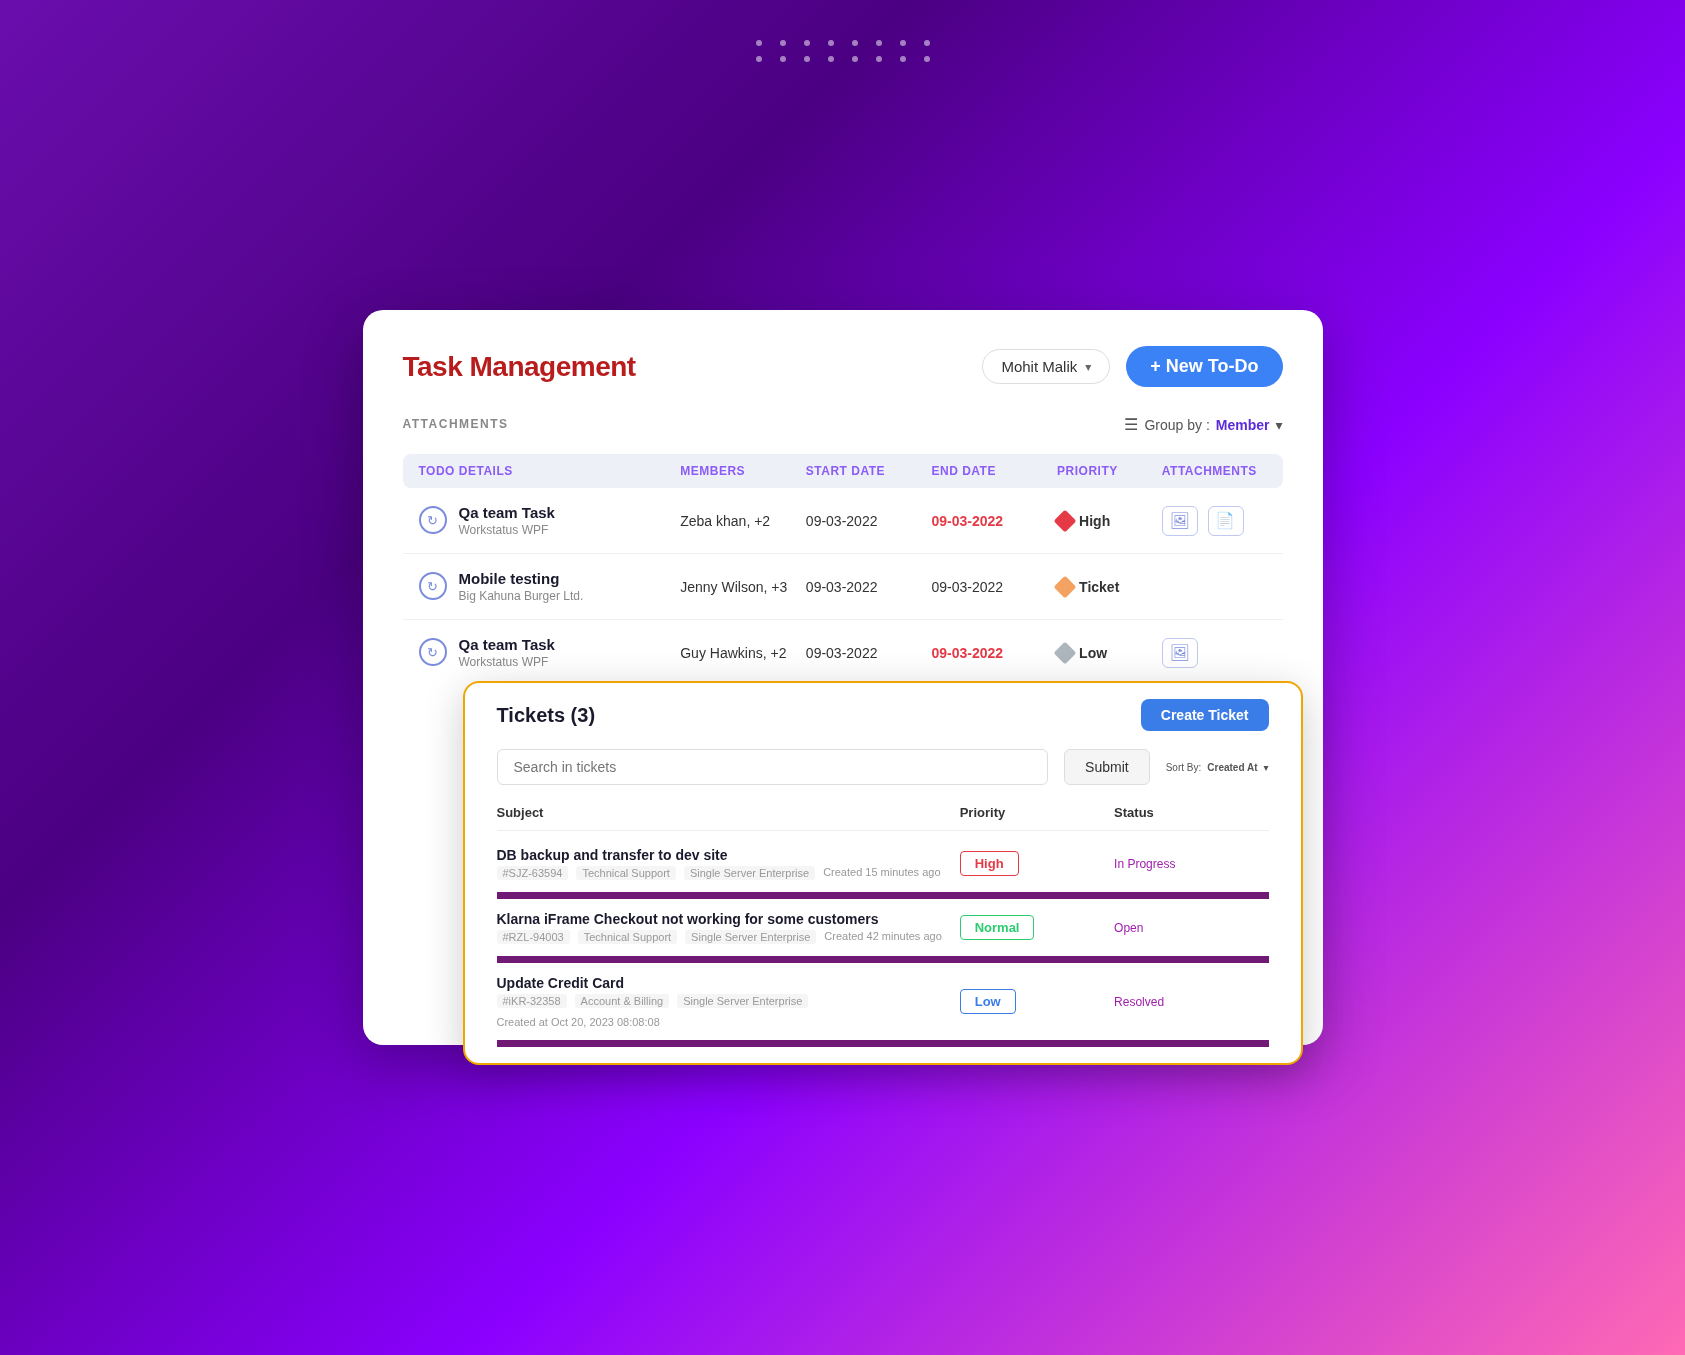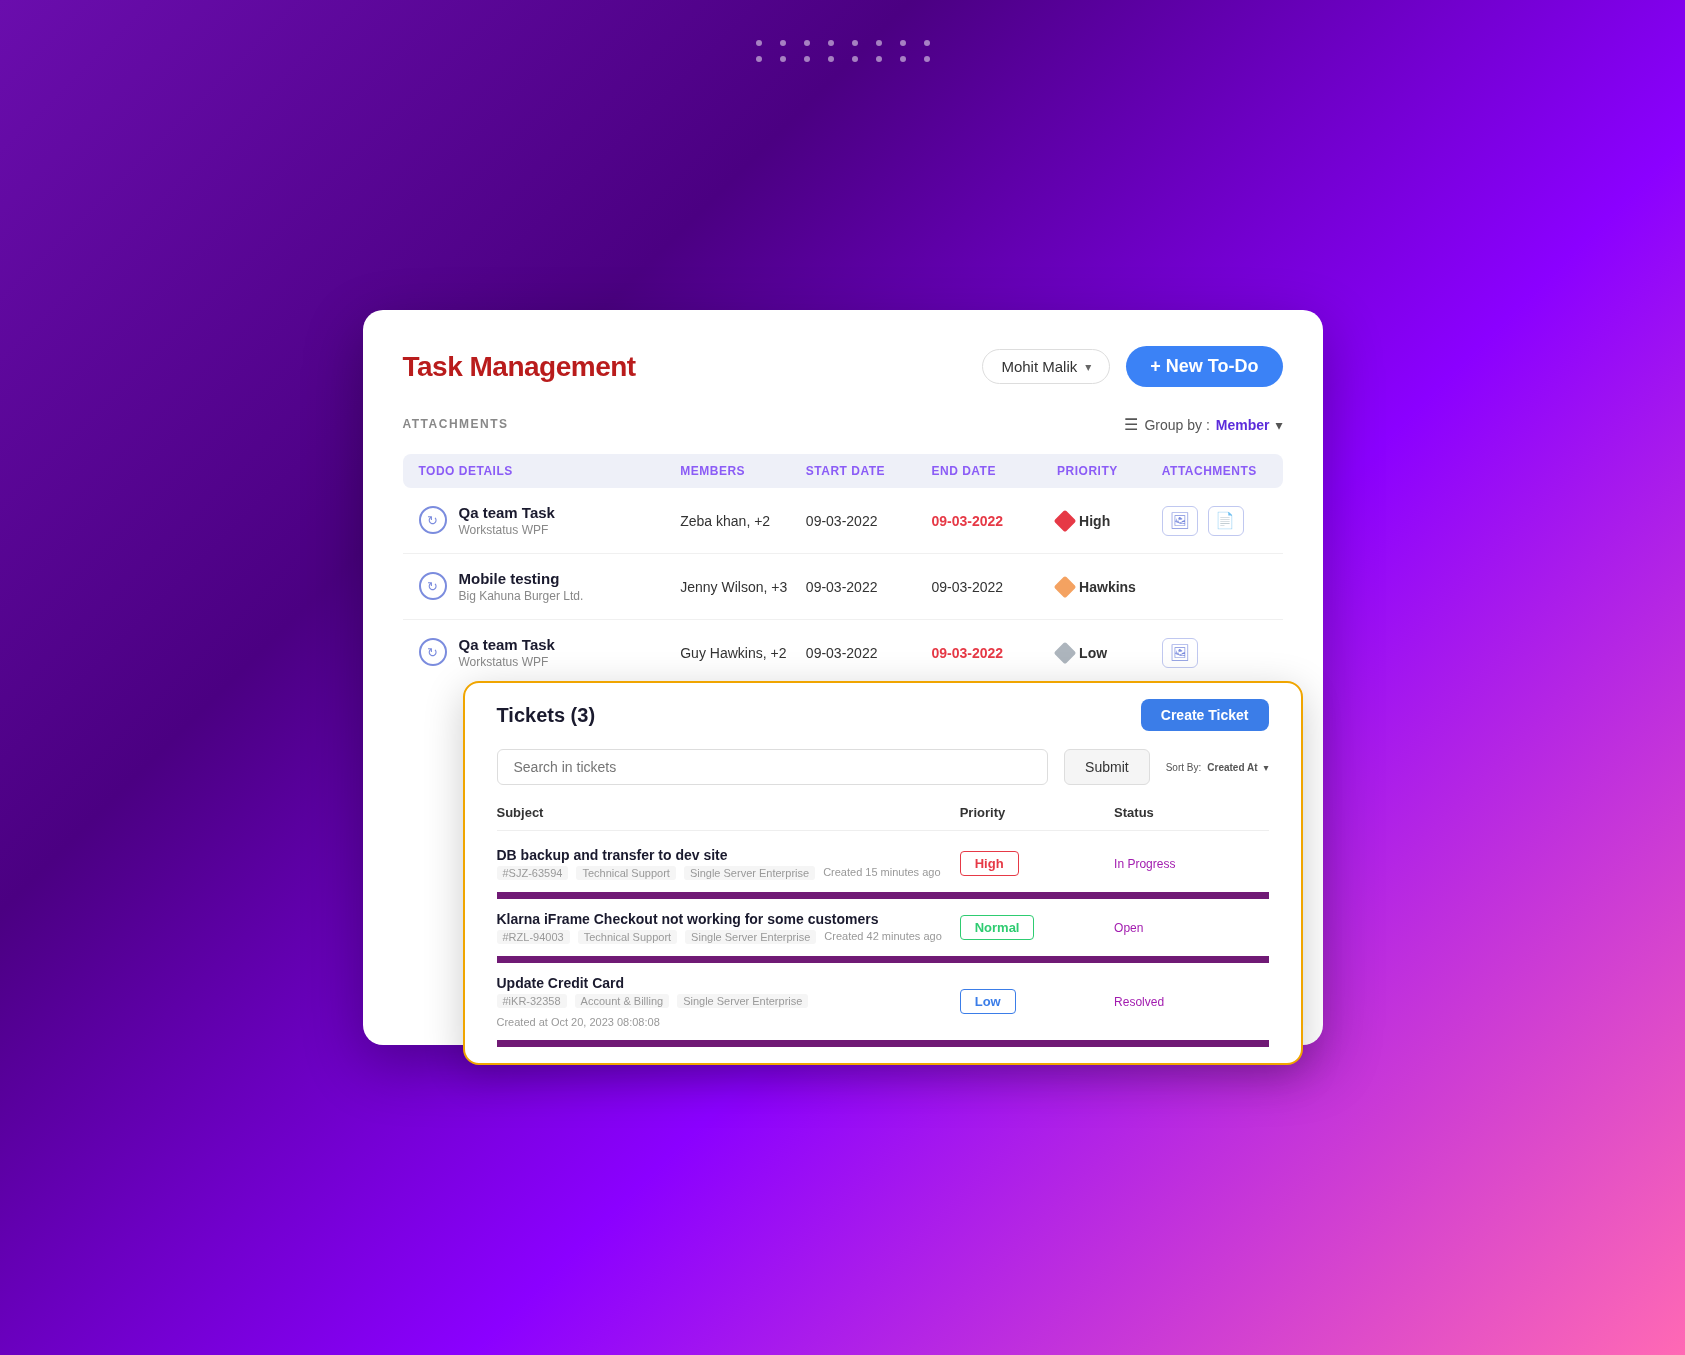--- a/index.html
+++ b/index.html
@@ -491,21 +491,21 @@
       <div>
         <div class="todo-title">Mobile testing</div>
         <div class="todo-sub">Big Kahuna Burger Ltd.</div>
       </div>
     </div>
     <div class="cell">Jenny Wilson, +3</div>
     <div class="cell">09-03-2022</div>
     <div class="cell ">09-03-2022</div>
     <div class="priority-cell">
       <div class="priority-icon-medium"></div>
-      <span>Hawkins</span>
+      <span>Ticket</span>
     </div>
     <div class="attach-cell">
       
     </div>
   </div>
           <div class="table-row">
     <div class="todo-cell">
       <div class="sync-icon">↻</div>
       <div>
         <div class="todo-title">Qa team Task</div>

